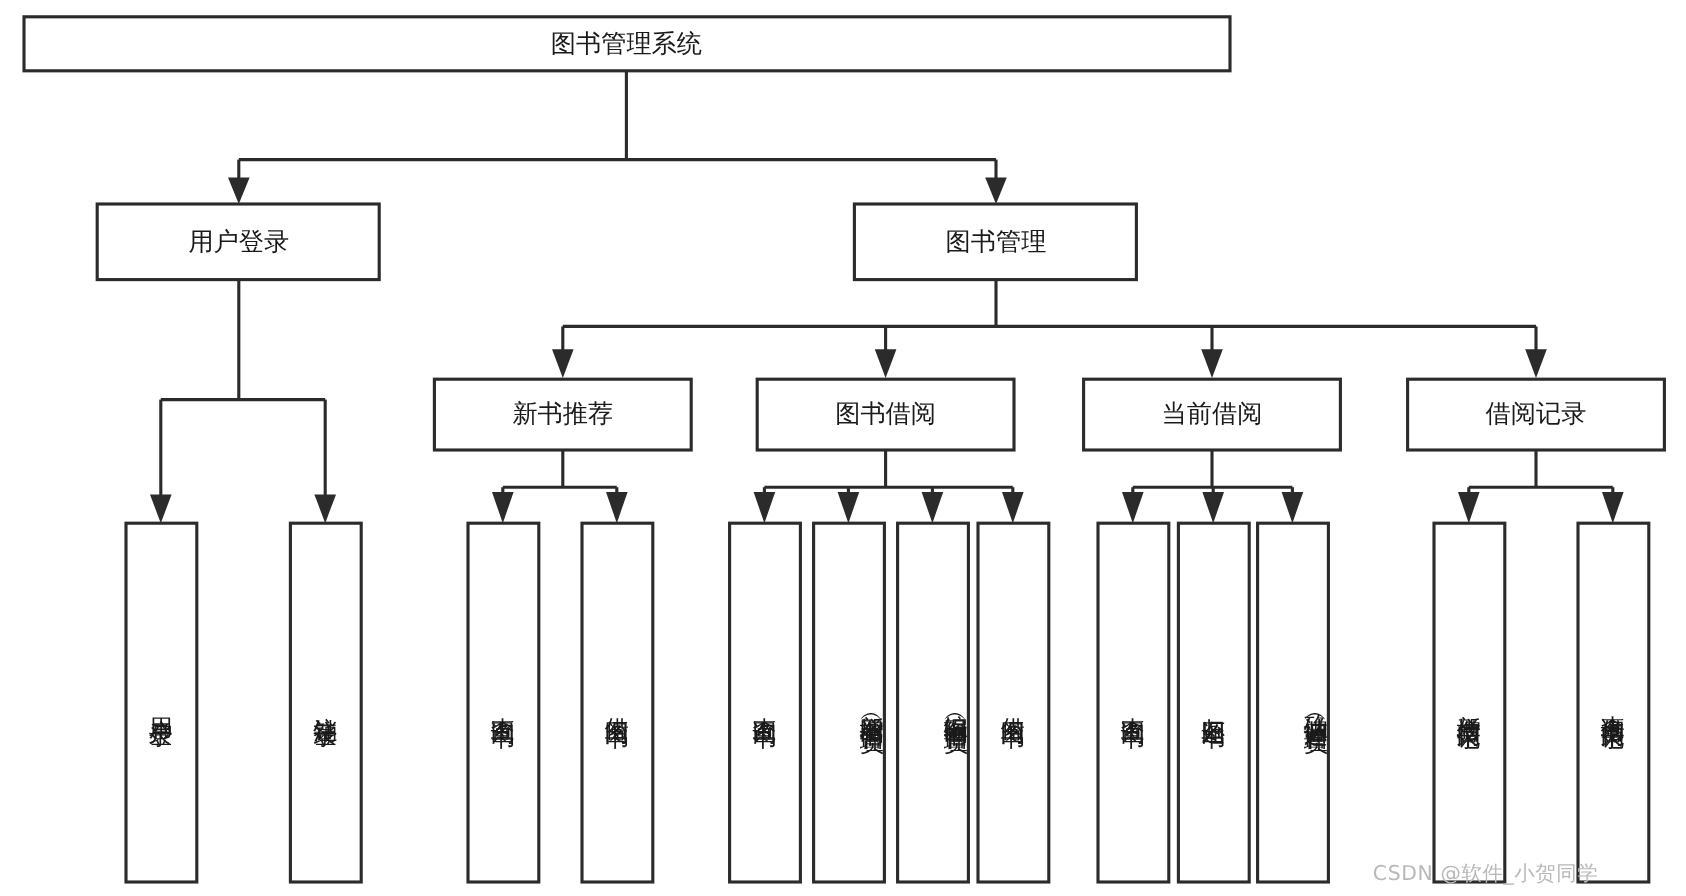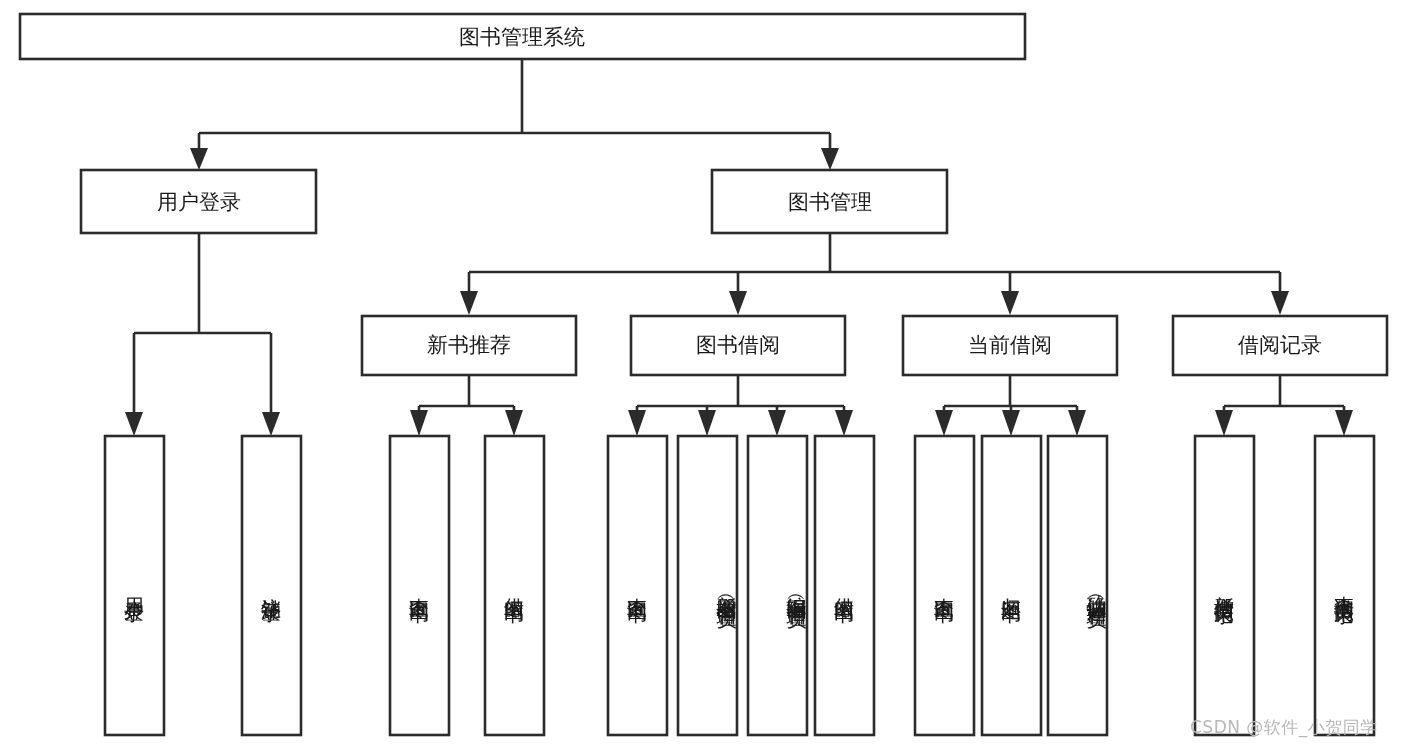--- a/index.html
+++ b/index.html
@@ -247,15 +247,15 @@
   <div class="leaf-label" style="left:748px; top:442px; width:59px; height:293px;">编辑图书（管理员）</div>
   <div class="leaf-label centered" style="left:815px; top:436px; width:59px; height:299px;">借阅图书</div>
 
   <div class="leaf-label centered" style="left:915px; top:436px; width:59px; height:299px;">查询图书</div>
   <div class="leaf-label centered" style="left:982px; top:436px; width:59px; height:299px;">归还图书</div>
   <div class="leaf-label" style="left:1048px; top:442px; width:59px; height:293px;">确认归还（管理员）</div>
 
   <div class="leaf-label centered" style="left:1195px; top:436px; width:59px; height:299px;">新增借阅记录</div>
   <div class="leaf-label centered" style="left:1315px; top:436px; width:59px; height:299px;">查询借阅记录</div>
 
-  <div class="watermark" style="left:1190px; top:716px;">CSDN @软件_小贺同学</div>
+  <div class="watermark" style="left:1144px; top:716px;">CSDN @软件_小贺同学</div>
 
 </div>
 
 </body></html>

